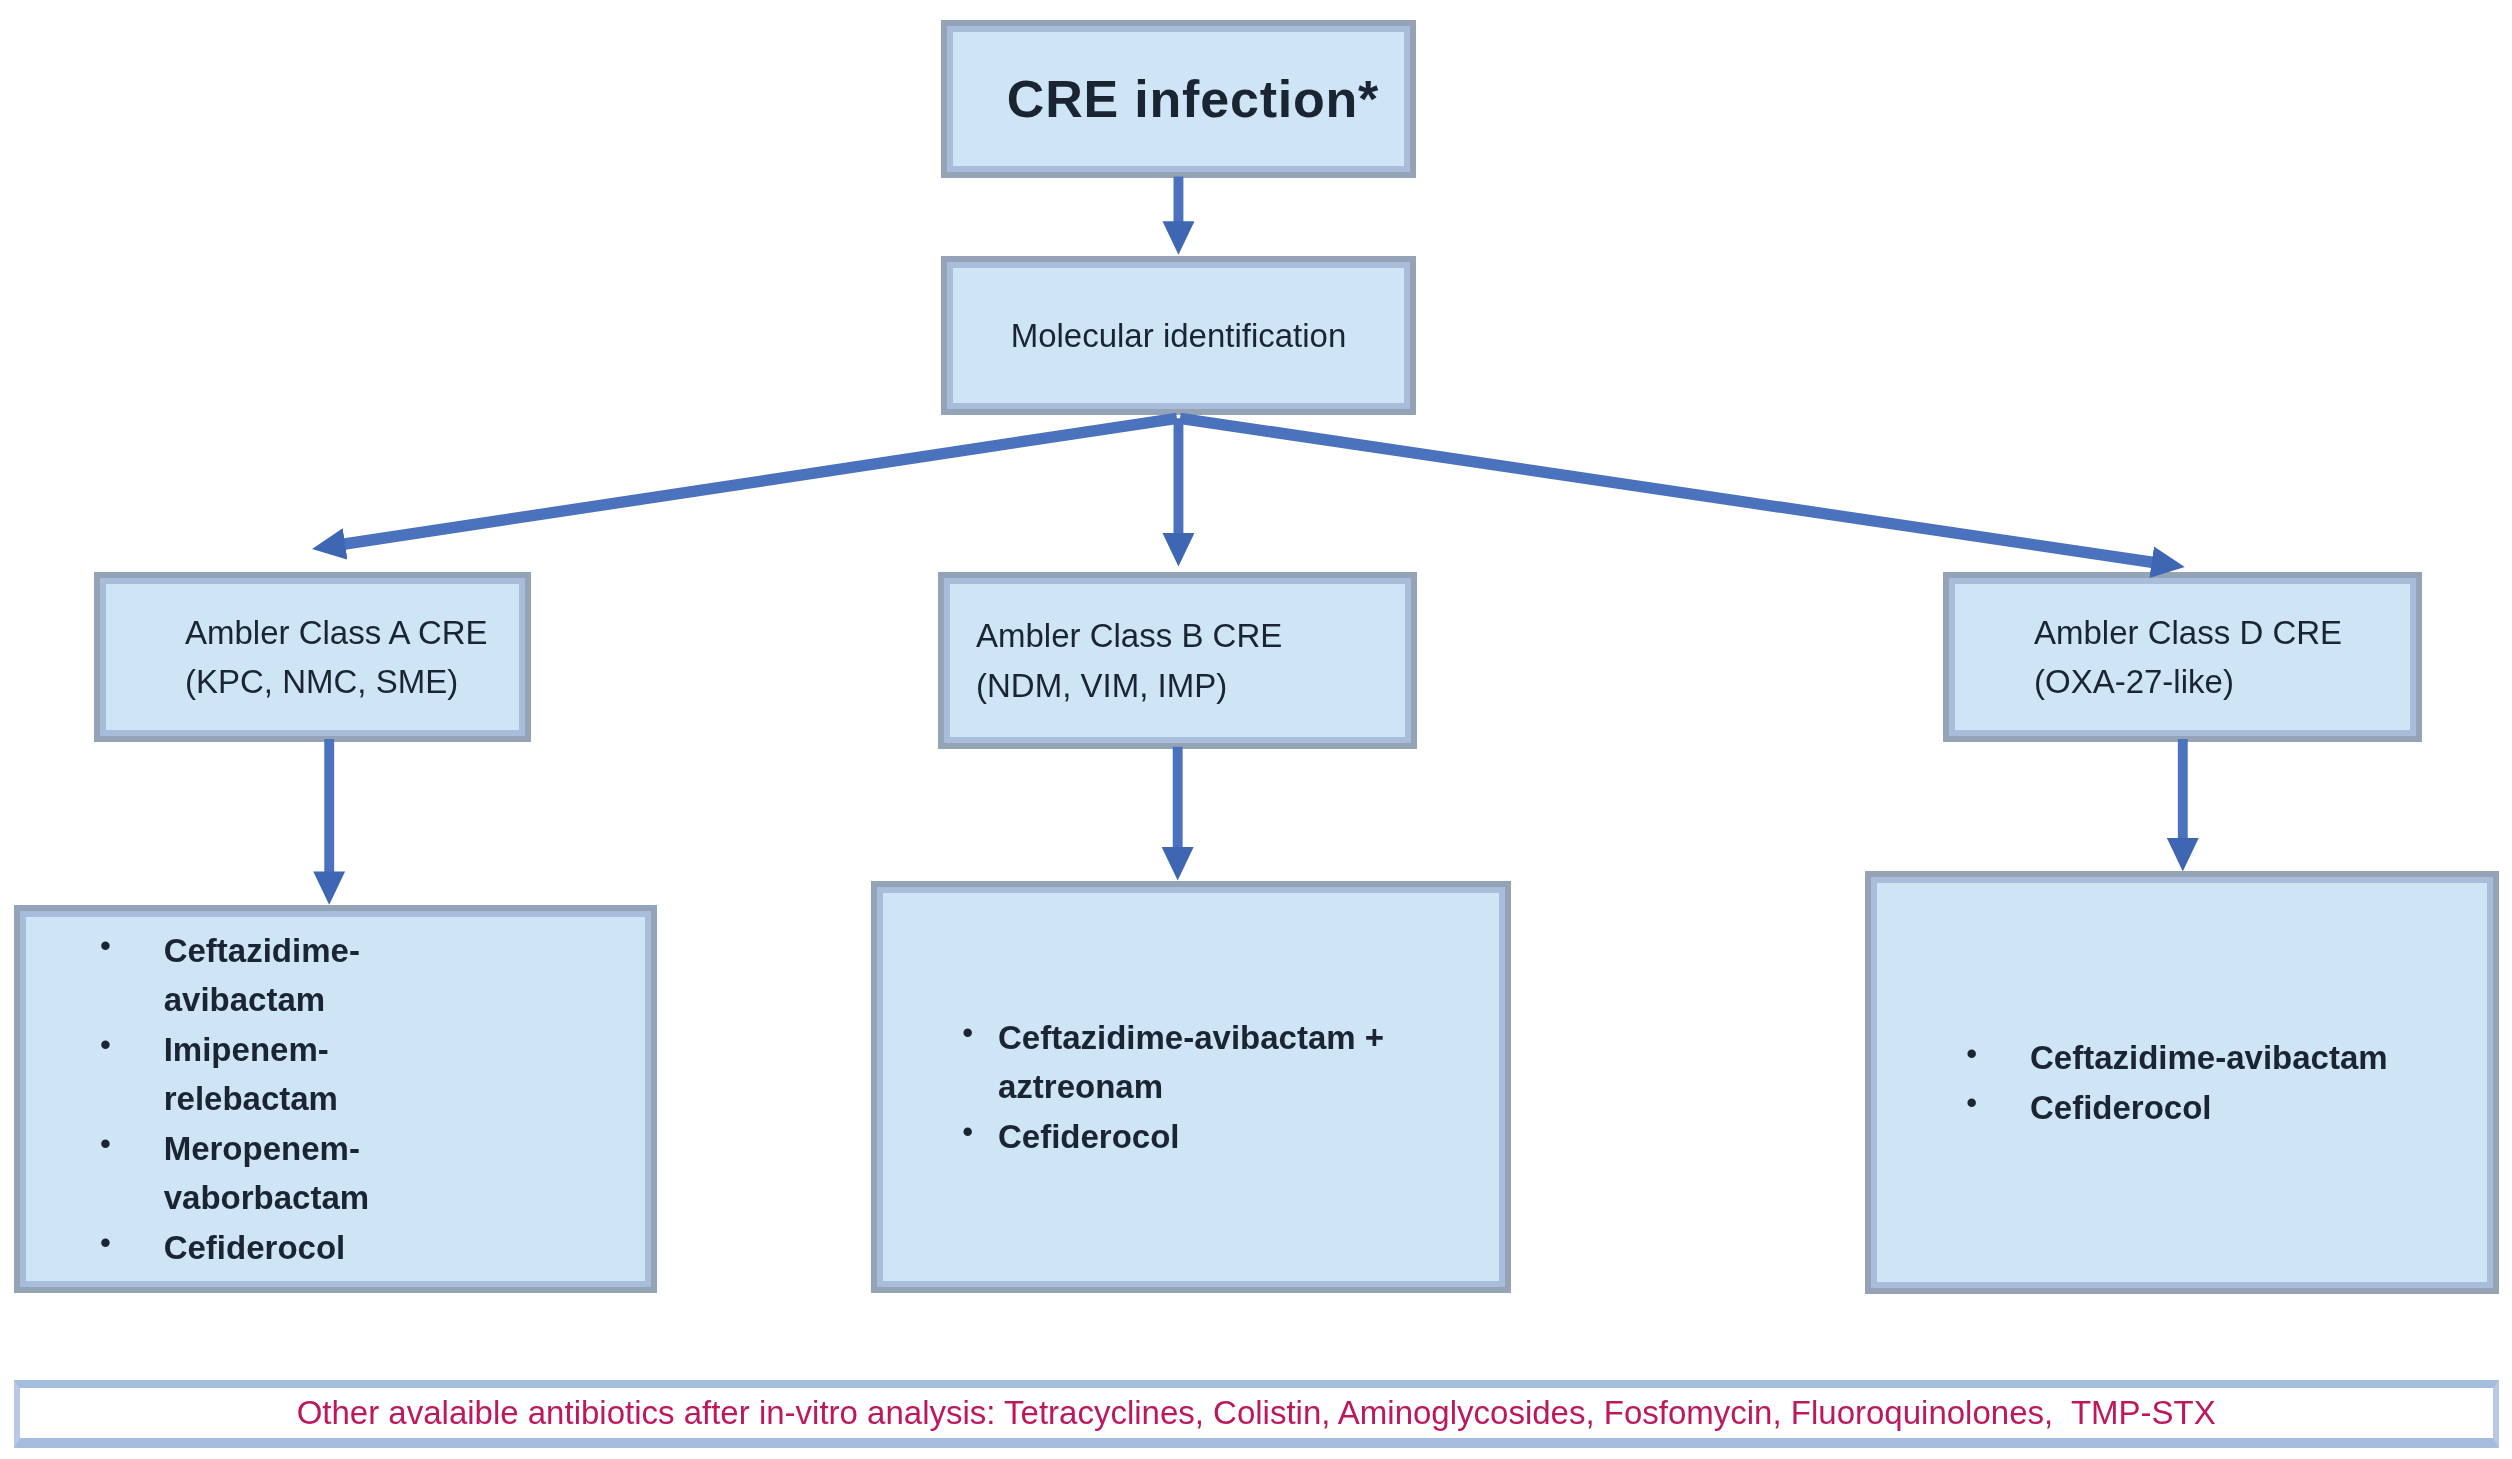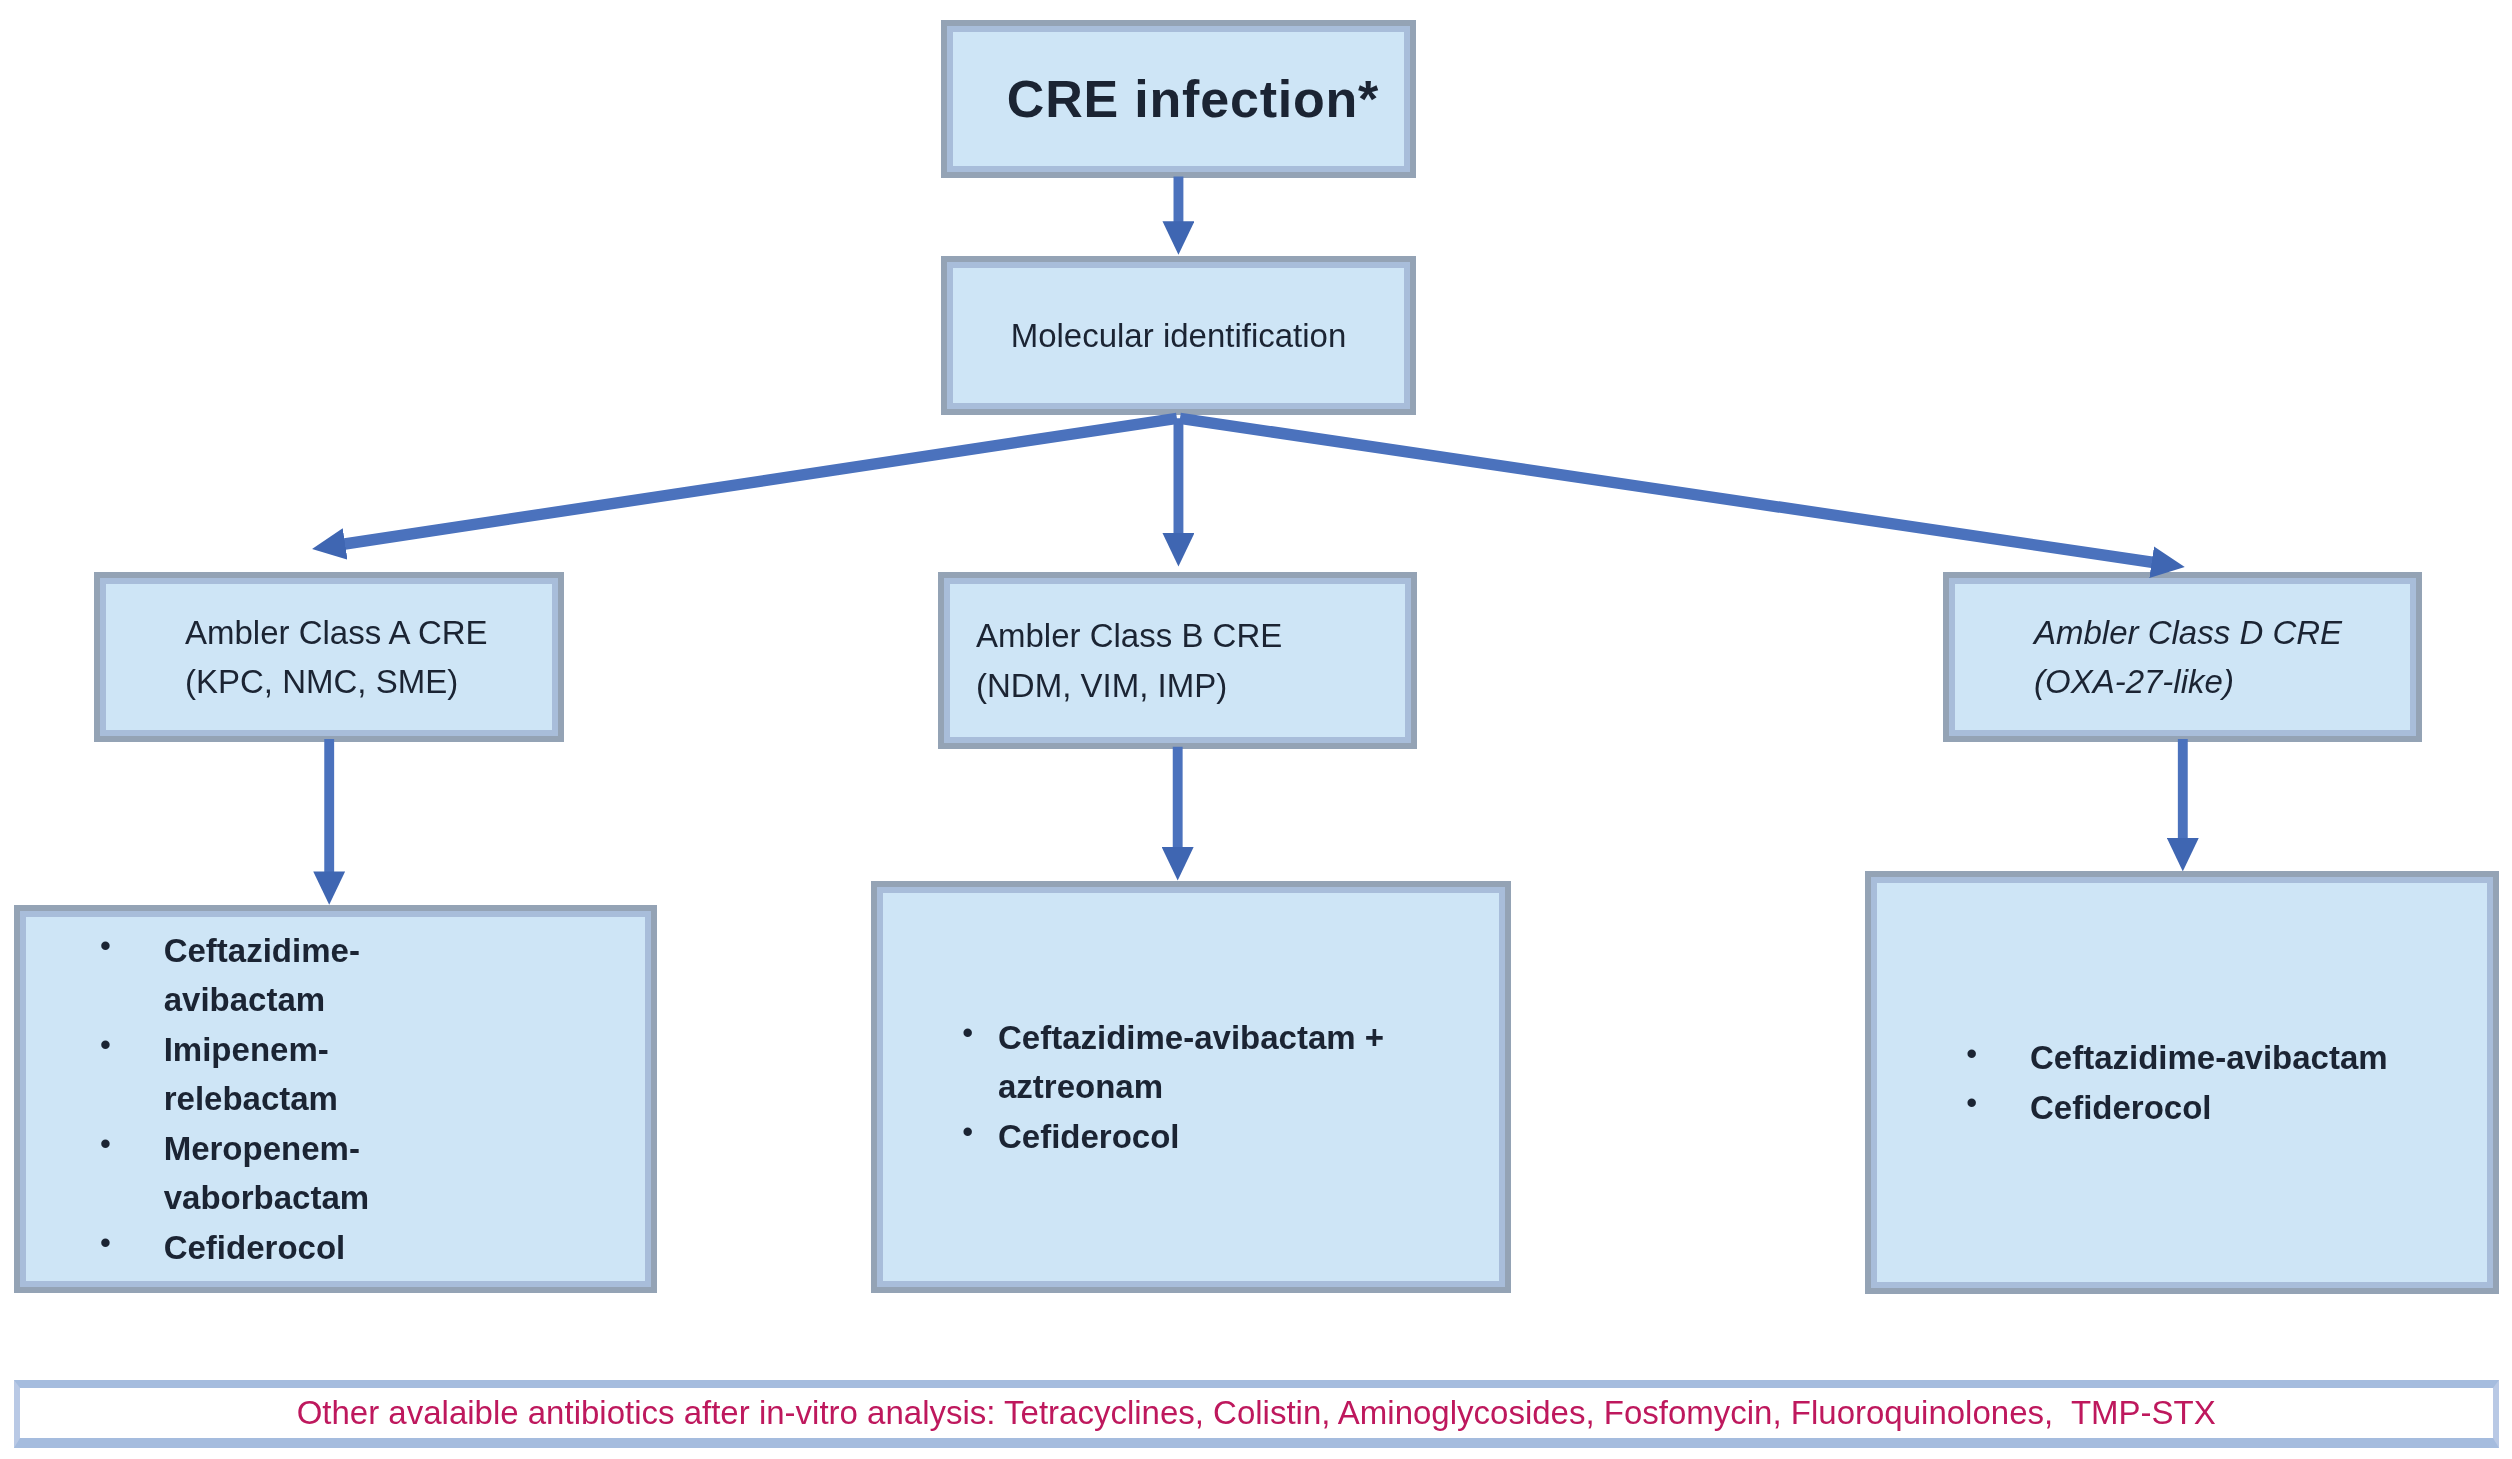--- a/index.html
+++ b/index.html
@@ -40,23 +40,23 @@
     content:"\2022";
     position:absolute;left:4.6px;top:-1.5px;font-size:0.9em;
   }
   .list-box{justify-content:center;font-weight:bold;}
   .list-a .treatments{margin-left:76px;width:357px;}
   .list-b .treatments{margin-left:81px;width:456px;}
   .list-b .treatments li{padding-left:40px;}
   .list-d .treatments{margin-left:91px;width:487px;}
   #root-box{left:941px;top:20px;width:475px;height:158px;padding-left:29px;}
   #molecular-box{left:941px;top:256px;width:475px;height:159px;}
-  #class-a-box{left:94px;top:572px;width:470px;height:170px;}
+  #class-a-box{left:94px;top:572px;width:437px;height:170px;}
   #class-b-box{left:938px;top:572px;width:479px;height:177px;padding-left:32px;}
-  #class-d-box{left:1943px;top:572px;width:479px;height:170px;font-style:italic;}
+  #class-d-box{left:1943px;top:572px;width:479px;height:170px;}
   #list-a-box{left:13.7px;top:905px;width:643px;height:388px;}
   #list-b-box{left:871px;top:881px;width:640px;height:412px;}
   #list-d-box{left:1865px;top:871px;width:634px;height:423px;}
   #footer-bar{
     position:absolute;left:13.7px;top:1380px;width:2485px;height:68px;
     background:var(--footer-fill);
     border:6px solid var(--footer-border-light);
     border-top:8.4px solid var(--footer-border);
     border-bottom:10px solid var(--footer-border);
     display:flex;align-items:center;justify-content:center;

